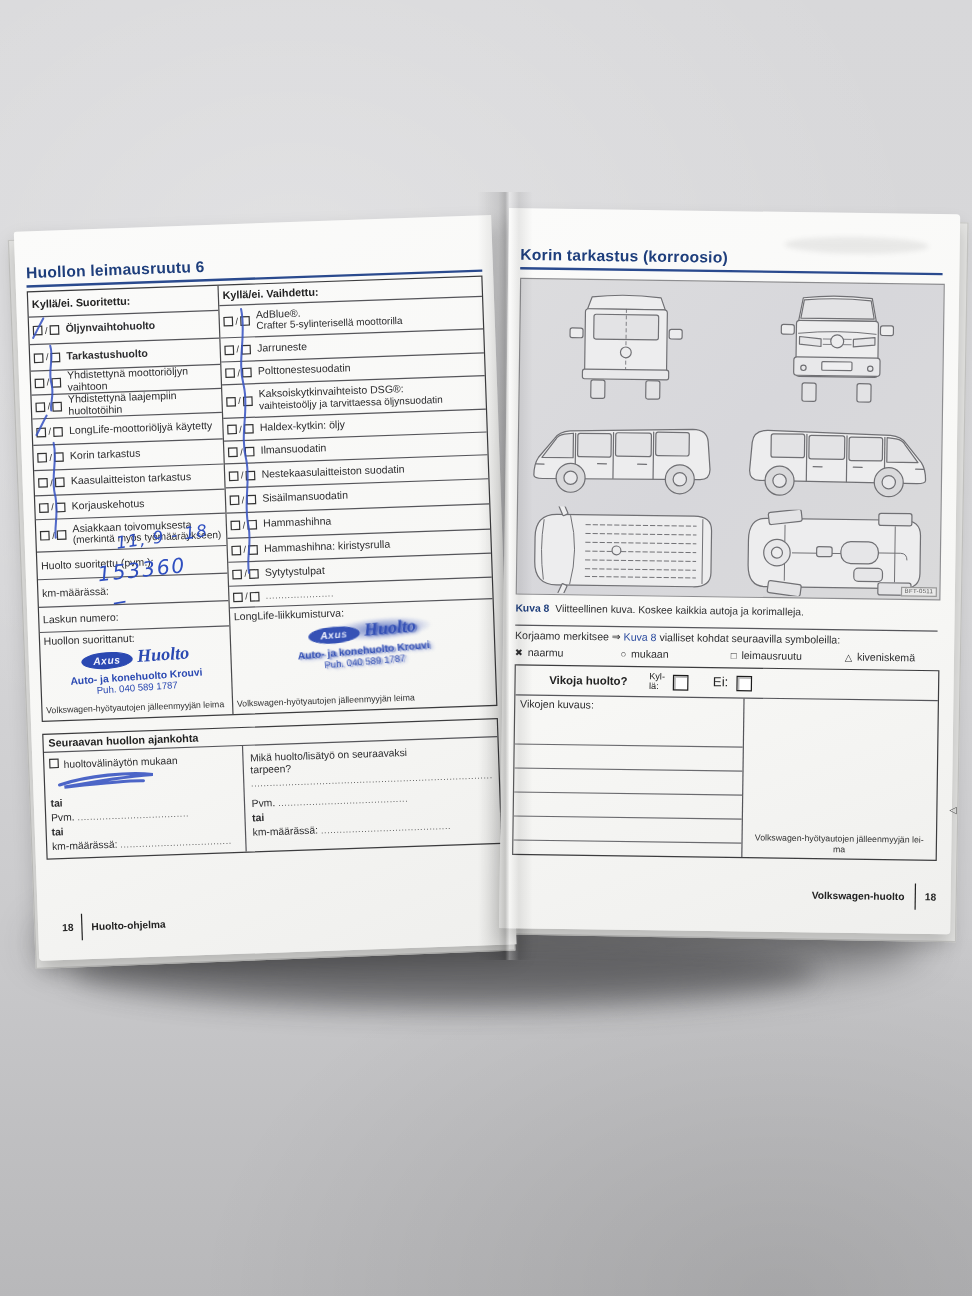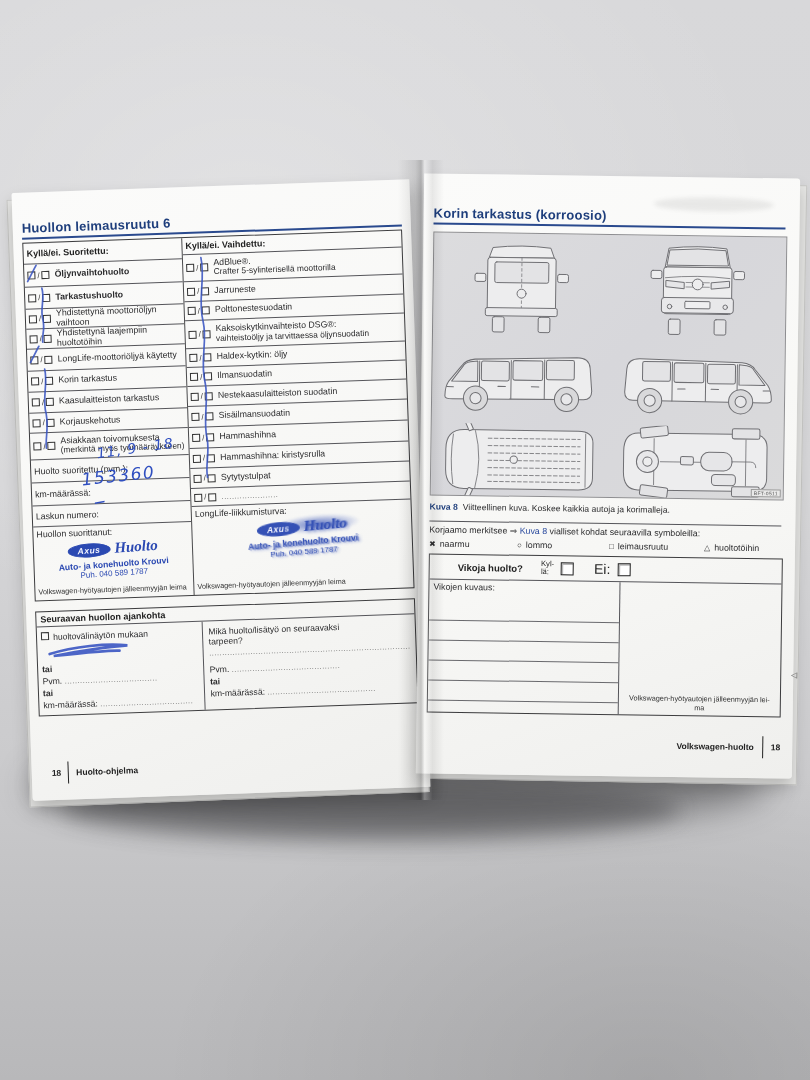--- a/index.html
+++ b/index.html
@@ -105,21 +105,21 @@
   .symbols .g{font-size:8px;}
   .sym1{width:88px;} .sym2{width:92px;} .sym3{width:95px;} .sym4{flex:1;}
 
   .defects{margin-top:5px;width:352px;height:157px;border:1.2px solid #3c3c3e;display:flex;flex-direction:column;position:relative;}
   .def-head{height:24px;border-bottom:1px solid #55555a;display:flex;align-items:center;}
   .def-head-left{width:190px;border-right:0;display:flex;align-items:center;justify-content:flex-start;padding-left:28px;gap:4px;}
   .def-q{font-size:9.5px;font-weight:bold;color:#222;}
   .ylab{font-size:7.6px;color:#222;text-align:left;line-height:1;margin-left:14px;}
   .hbx{width:11px;height:11px;border:1.6px solid #1c1c1c;margin-left:3px;
        box-shadow:inset 1.5px 1.5px 0 rgba(0,0,0,.28);background:#fff;}
-  .elab{font-size:14px;color:#222;margin-left:16px;}
+  .elab{font-size:11px;color:#222;margin-left:16px;}
   .def-body{flex:1;display:flex;}
   .def-lines{width:190px;border-right:1px solid #55555a;display:flex;flex-direction:column;}
   .dl-label{height:36px;border-bottom:1px solid #6a6a6e;font-size:8.8px;color:#2c2c2e;padding:2px 4px;}
   .dl{height:19px;border-bottom:1px solid #6a6a6e;flex-shrink:0;}
   .dl:last-child{border-bottom:0;}
   .def-stampcell{flex:1;display:flex;flex-direction:column;justify-content:flex-end;position:relative;}
   .def-stampcap{font-size:7.3px;color:#333;text-align:center;line-height:1.25;padding-bottom:3px;}
 
   .footer-right{position:absolute;right:12px;bottom:20px;display:flex;align-items:center;gap:8px;}
   .footer-right .sec{font-size:8.5px;font-weight:bold;color:#222;}
@@ -554,29 +554,29 @@
       <span>vialliset kohdat seuraavilla symboleilla:</span>
     </div>
 
     <div class="symbols" style="width:352px;">
       <span class="sym sym1">
           <span class="g">✖</span>
           <span>naarmu</span>
         </span>
       <span class="sym sym2">
           <span class="g">○</span>
-          <span>lommo</span>
+          <span>mukaan</span>
         </span>
       <span class="sym sym3">
           <span class="g">□</span>
           <span>leimausruutu</span>
         </span>
       <span class="sym sym4">
           <span class="g">△</span>
-          <span>huoltotöihin</span>
+          <span>kiveniskemä</span>
         </span>
     </div>
 
     <div class="defects">
       <div class="def-head">
         <div class="def-head-left">
           <span class="def-q">Vikoja huolto?</span>
           <span class="ylab"><span>Kyl-</span><br><span>lä:</span></span>
           <span class="hbx"></span>
           <span class="elab">Ei:</span>

